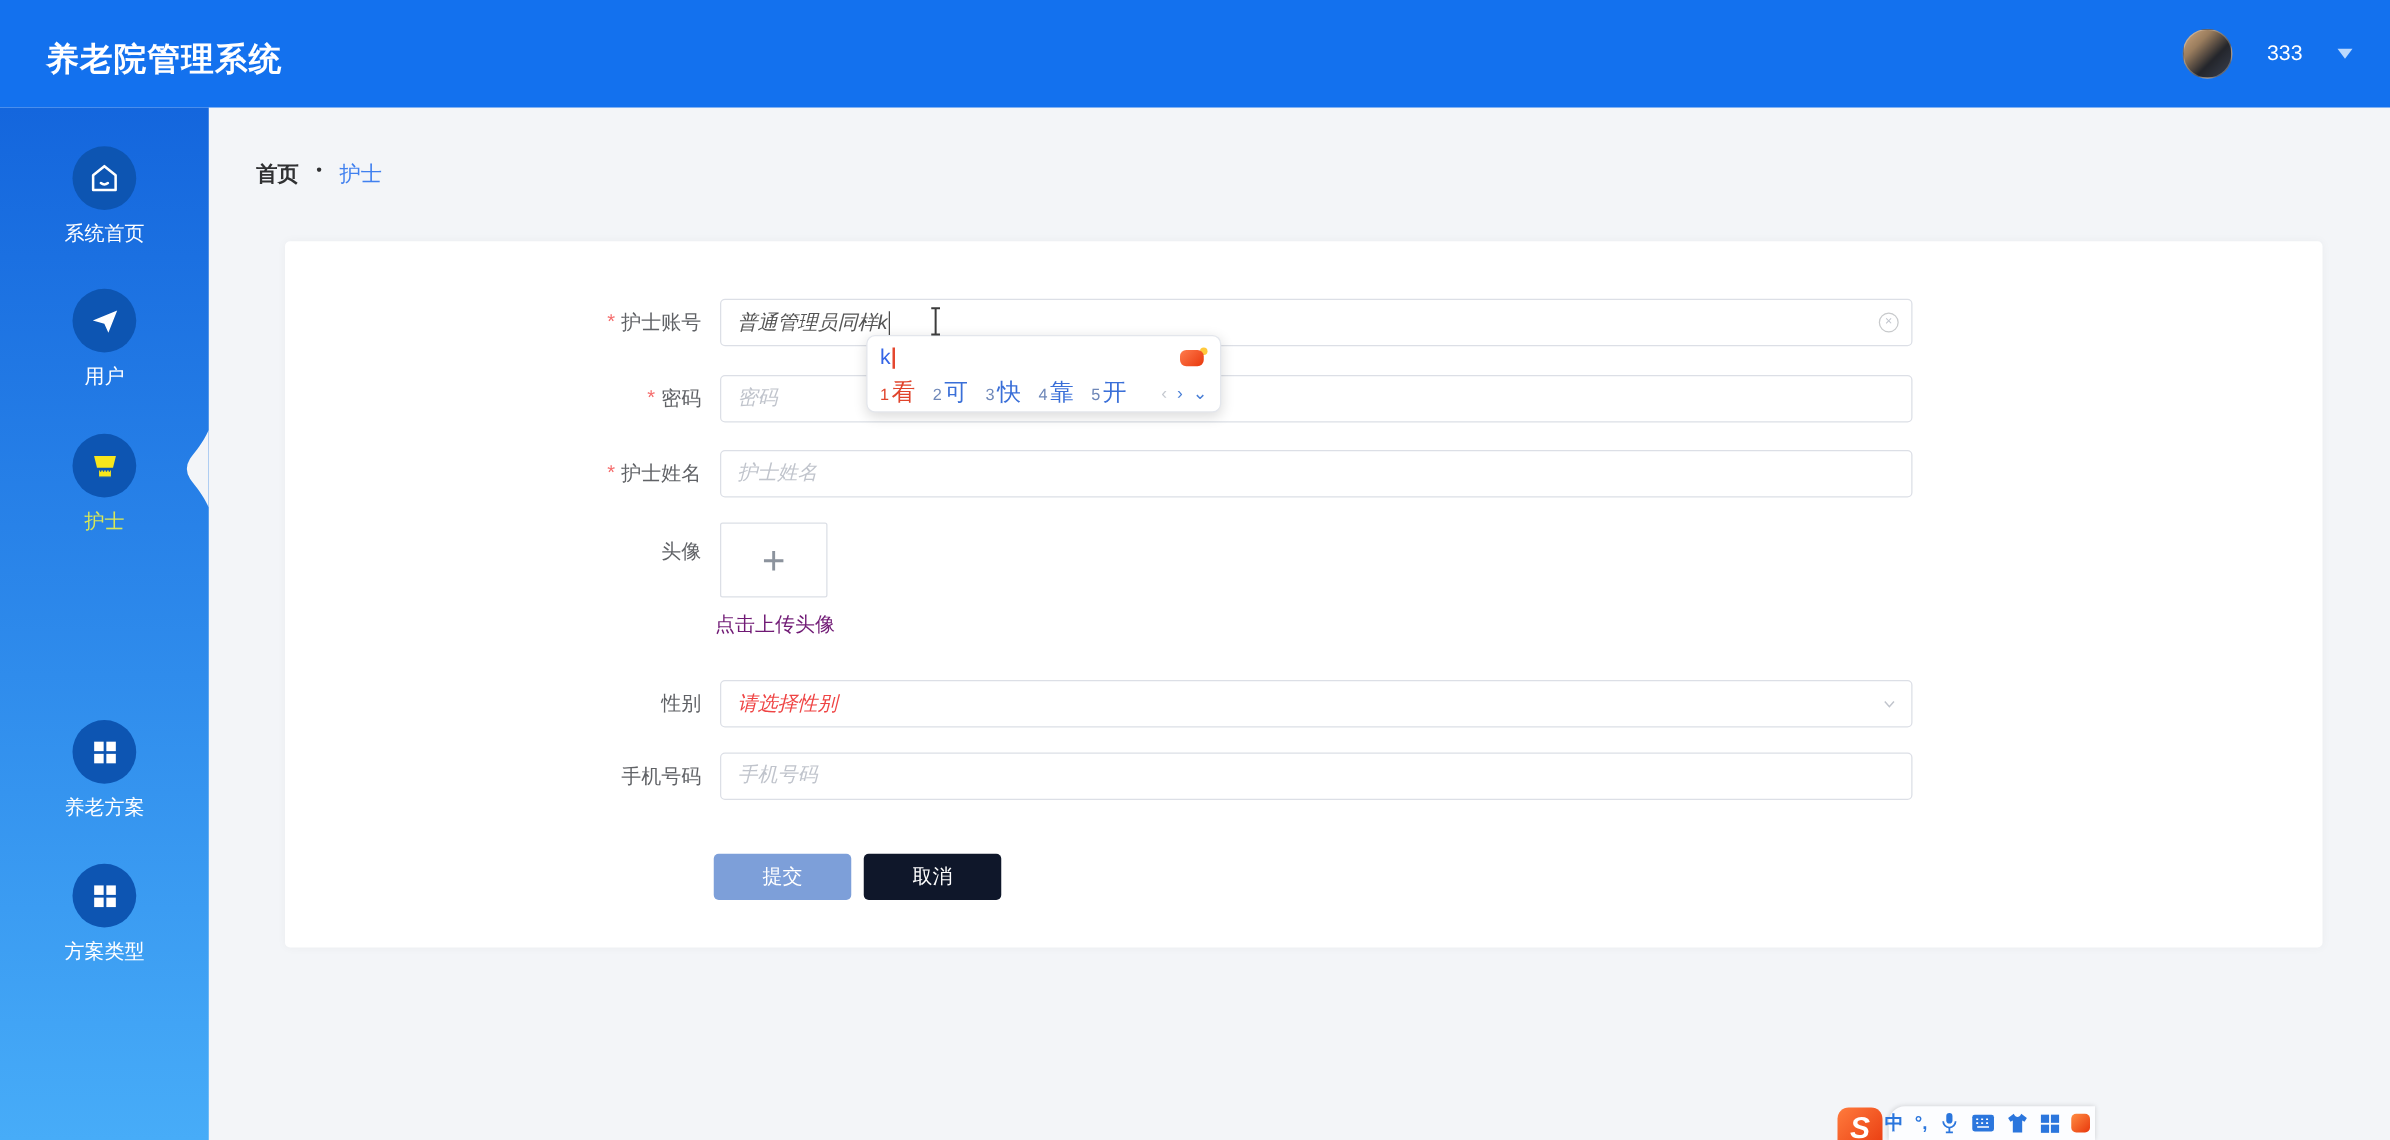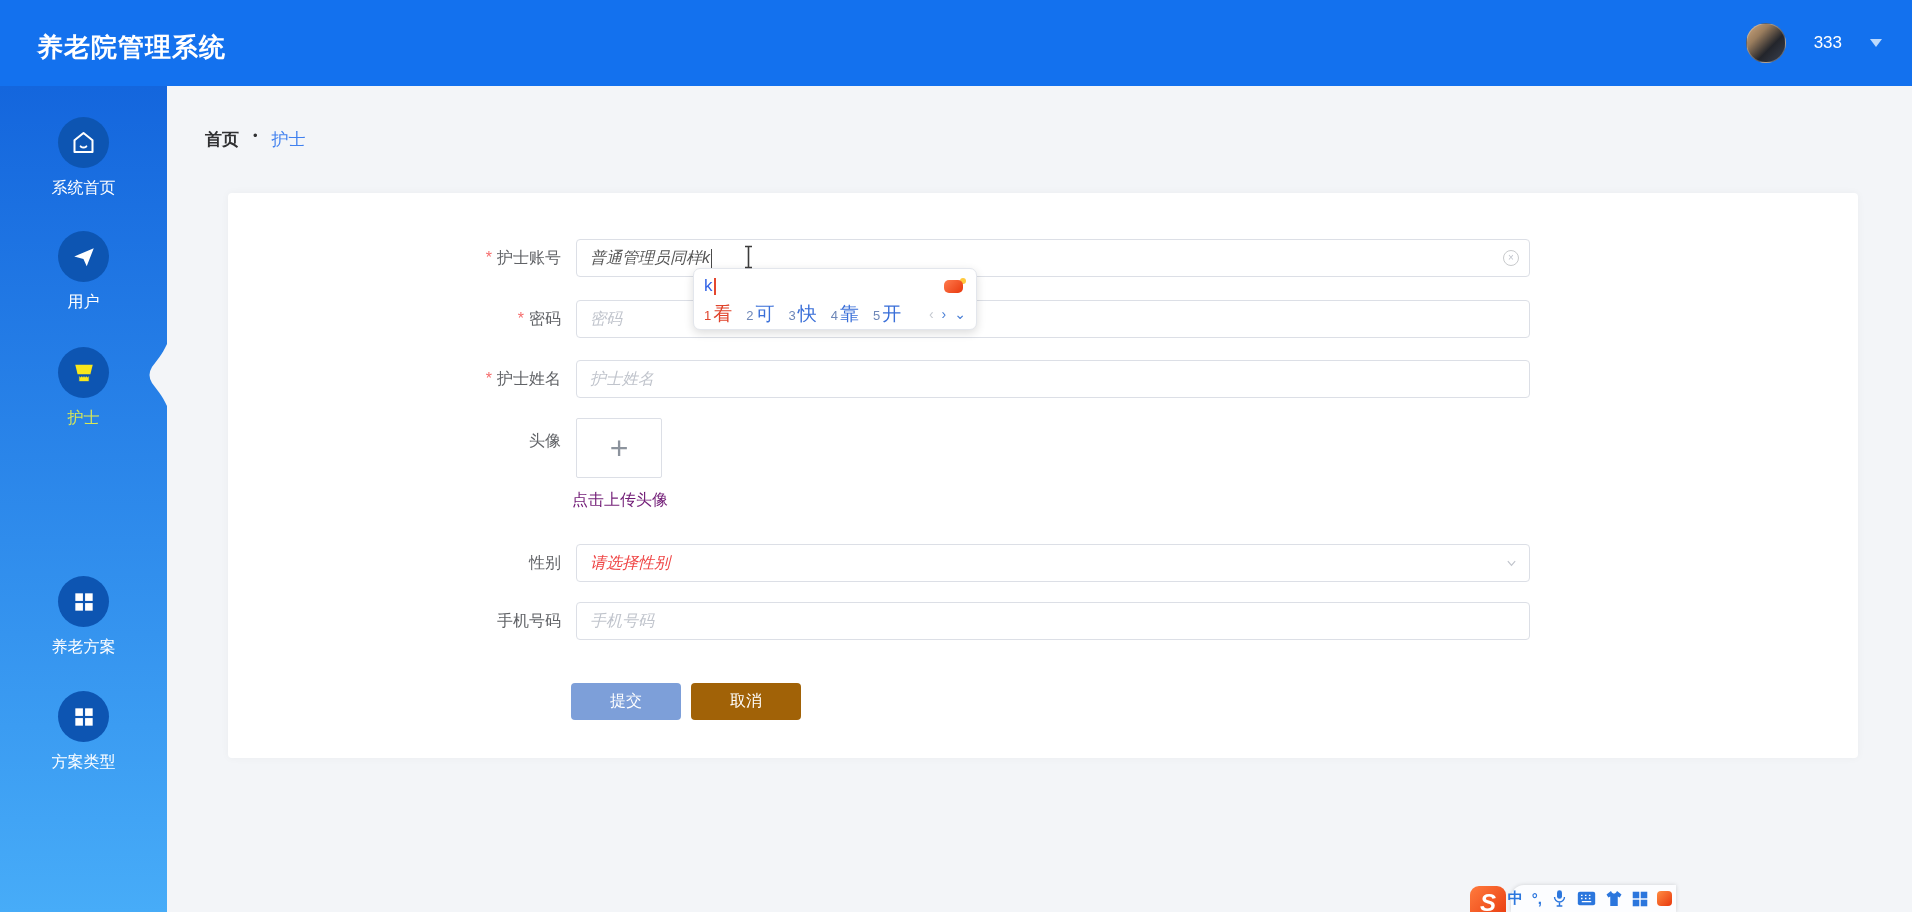--- a/index.html
+++ b/index.html
@@ -64,21 +64,21 @@
   .upload-box { position:absolute; left:348px; top:225px; width:86px; height:60px;
                 border:1px solid #dcdfe6; border-radius:2px; background:#fff;
                 display:flex; align-items:center; justify-content:center; cursor:pointer; }
   .plus { font-size:32px; color:#8c939d; font-weight:300; line-height:30px; }
   .upload-hint { position:absolute; left:344px; top:297px; font-size:16px; color:#701a75; }
 
   .btn { position:absolute; top:490px; width:110px; height:37px; border:none;
          border-radius:4px; color:#fff; font-size:16px; cursor:pointer;
          font-family:"Liberation Sans","DejaVu Sans",sans-serif; }
   .btn-submit { left:343px; background:#7d9fd9; }
-  .btn-cancel { left:463px; background:#a16207; }
+  .btn-cancel { left:463px; background:#0f172a; }
 
   
   .ime-pop { position:absolute; left:693px; top:268px; width:284px; height:62px;
              background:#fff; border:1px solid #e3e6ec; border-radius:7px;
              box-shadow:0 3px 10px rgba(0,0,0,.14); z-index:20; padding:4px 10px 0 10px; }
   .ime-comp-row { display:flex; align-items:center; height:26px; }
   .ime-comp { color:#3565e6; font-size:17px; }
   .ime-comp-caret { width:2px; height:17px; background:#e4472f; margin-left:1px; }
   .ime-logo { margin-left:auto; position:relative; width:22px; height:16px; }
   .ime-logo-body { position:absolute; left:0; top:2px; width:19px; height:13px;

